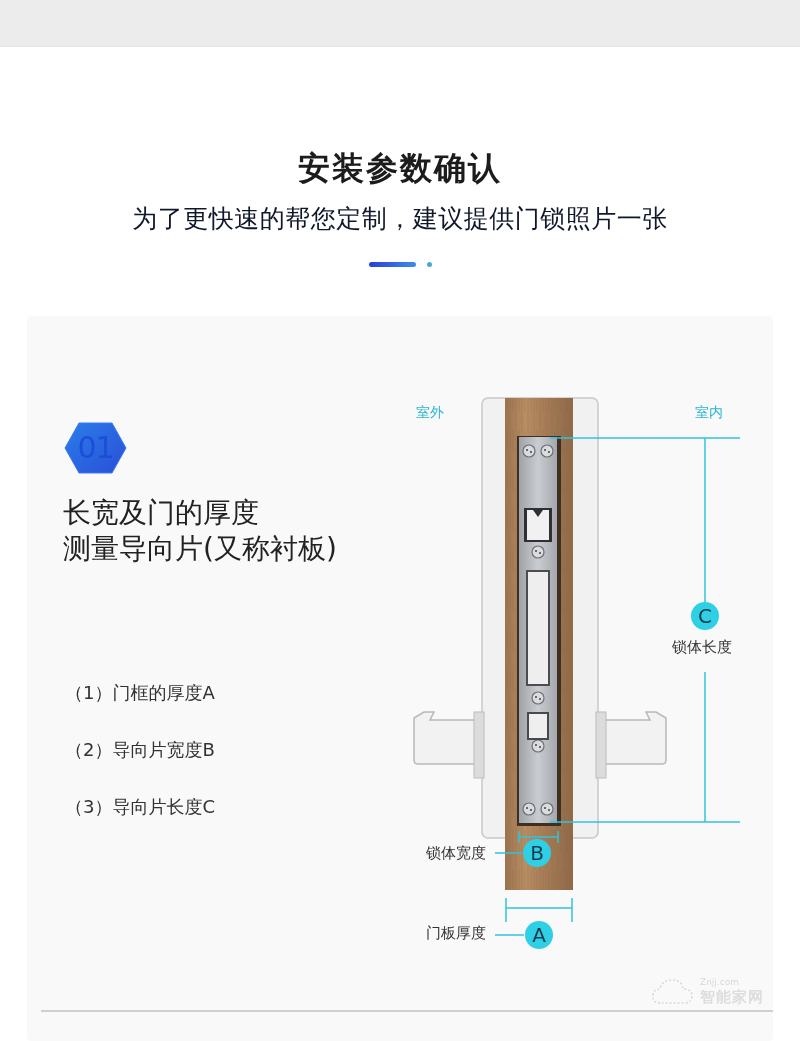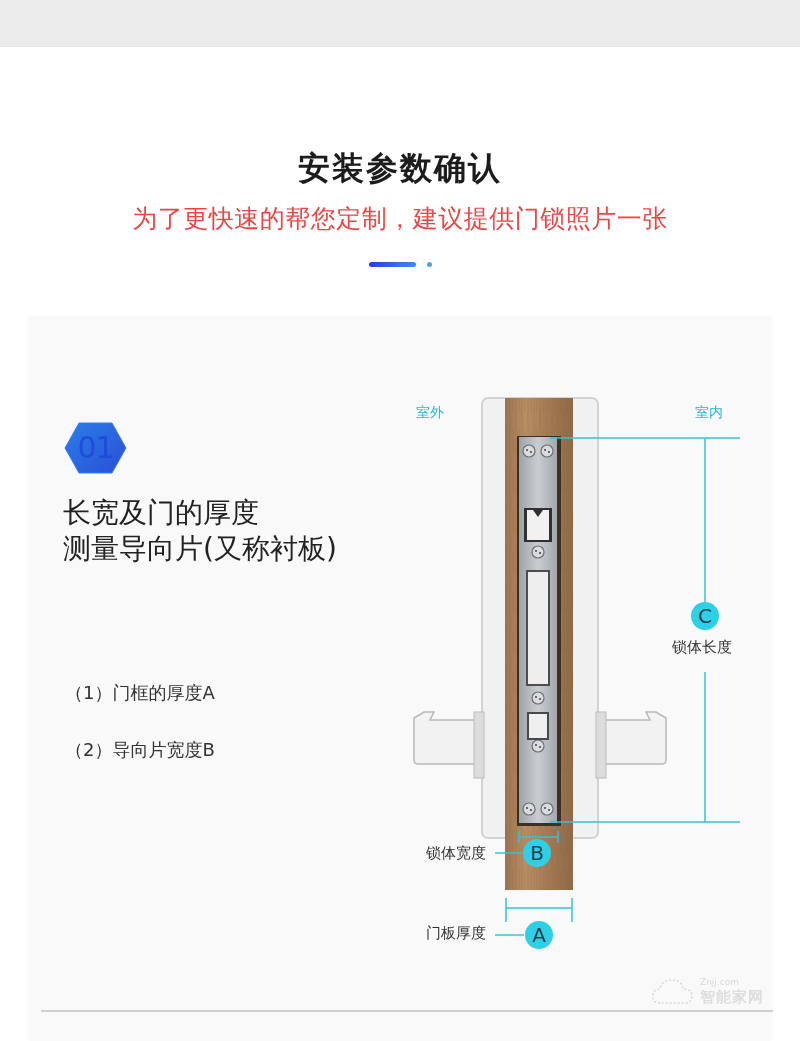--- a/index.html
+++ b/index.html
@@ -2,21 +2,21 @@
 <html><head>
 <meta charset="utf-8">
 <style>
   * { box-sizing: border-box; margin: 0; padding: 0; }
   html, body { width: 800px; height: 1041px; background: #ffffff; overflow: hidden; }
   body { position: relative; font-family: "DejaVu Sans", "Liberation Sans", sans-serif; color: #222; }
 
   .top-bar { position: absolute; left: 0; top: 0; width: 800px; height: 47px; background: #ececec; border-bottom: 1px solid #e4e4e4; }
 
   .title { position: absolute; left: 0; top: 136px; width: 800px; text-align: center; font-size: 32px; font-weight: bold; color: #1c1c1c; letter-spacing: 2px; line-height: 64px; }
-  .subtitle { position: absolute; left: 0; top: 202px; width: 800px; text-align: center; font-size: 25px; color: #ef4444; line-height: 34px; letter-spacing: 0.5px; }
+  .subtitle { position: absolute; left: 0; top: 202px; width: 800px; text-align: center; font-size: 25px; color: #0f172a; line-height: 34px; letter-spacing: 0.5px; }
 
   .deco { position: absolute; top: 262px; height: 5px; }
   .deco-bar { left: 369px; width: 47px; border-radius: 3px; background: linear-gradient(90deg, #2a3fd6, #3c8de6); }
   .deco-dot { left: 427px; width: 5px; height: 5px; border-radius: 50%; background: #4ea6d8; }
 
   .panel { position: absolute; left: 27px; top: 316px; width: 746px; height: 725px; background: #f9f9f9; border-radius: 4px; }
 
   .hex { position: absolute; left: 64px; top: 421px; width: 63px; height: 54px; }
   .hex svg { position: absolute; left: 0; top: 0; }
   .hex-label { position: absolute; left: 0; top: 0; width: 63px; height: 54px; line-height: 54px; text-align: center; color: #1d4ed8; font-size: 30px; letter-spacing: -1px; }
@@ -67,20 +67,21 @@
 </div>
 
 <div class="step-title">
   <div>长宽及门的厚度</div>
   <div>测量导向片(又称衬板)</div>
 </div>
 
 <div class="measure-list">
   <div class="measure-item">（1）门框的厚度A</div>
   <div class="measure-item">（2）导向片宽度B</div>
+  <div class="measure-item">（3）导向片长度C</div>
 </div>
 
 <div class="diagram">
   <svg width="380" height="580" viewBox="0 0 380 580">
     <defs>
       <linearGradient id="wood" x1="0" y1="0" x2="1" y2="0">
         <stop offset="0" stop-color="#9a7350"></stop>
         <stop offset="0.3" stop-color="#b88e63"></stop>
         <stop offset="0.6" stop-color="#a57c55"></stop>
         <stop offset="1" stop-color="#8f6a48"></stop>

